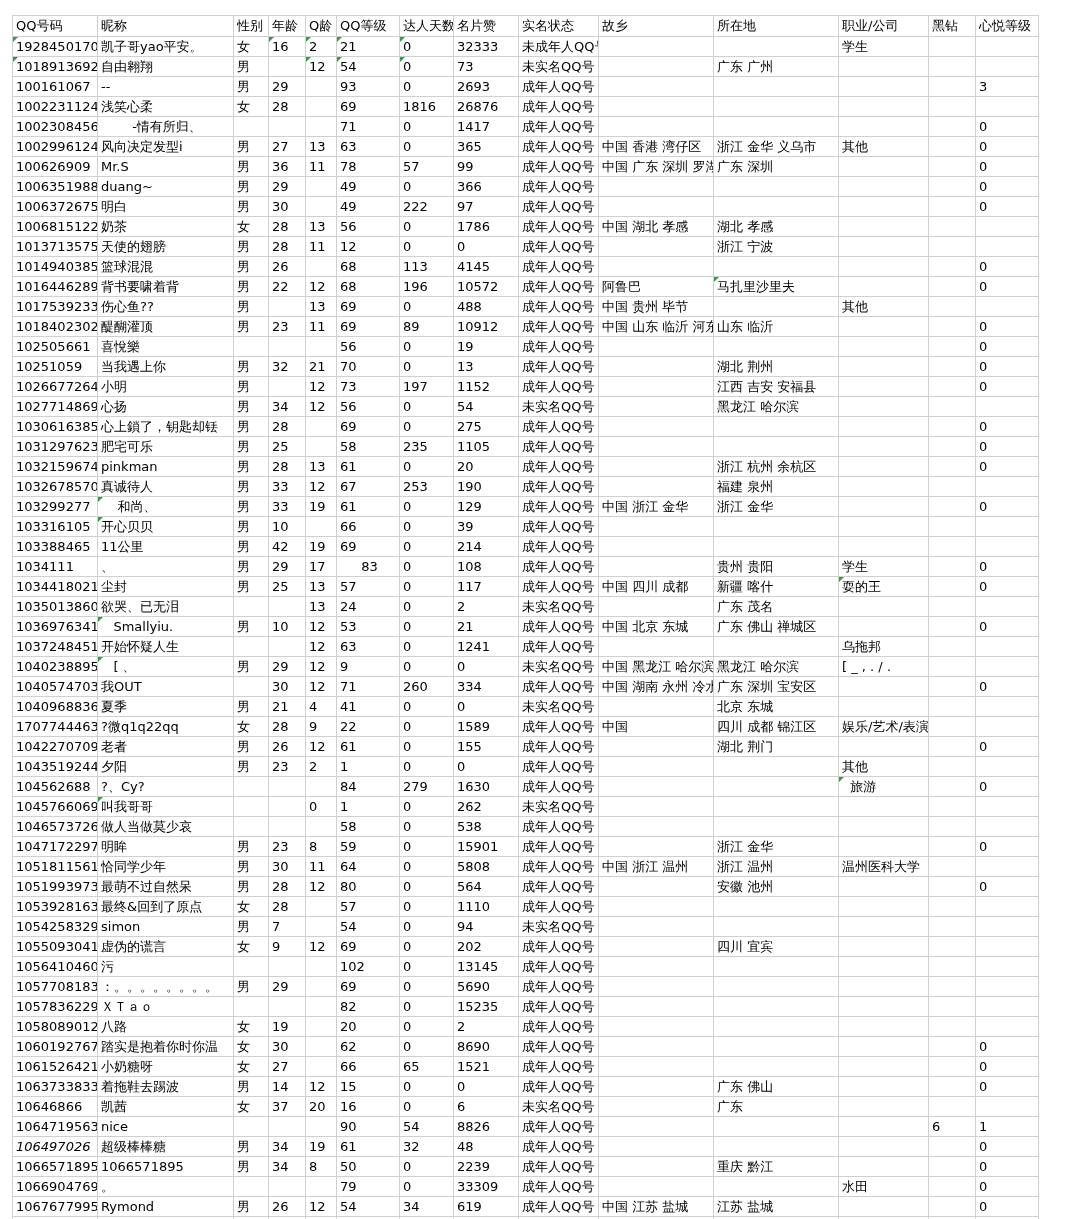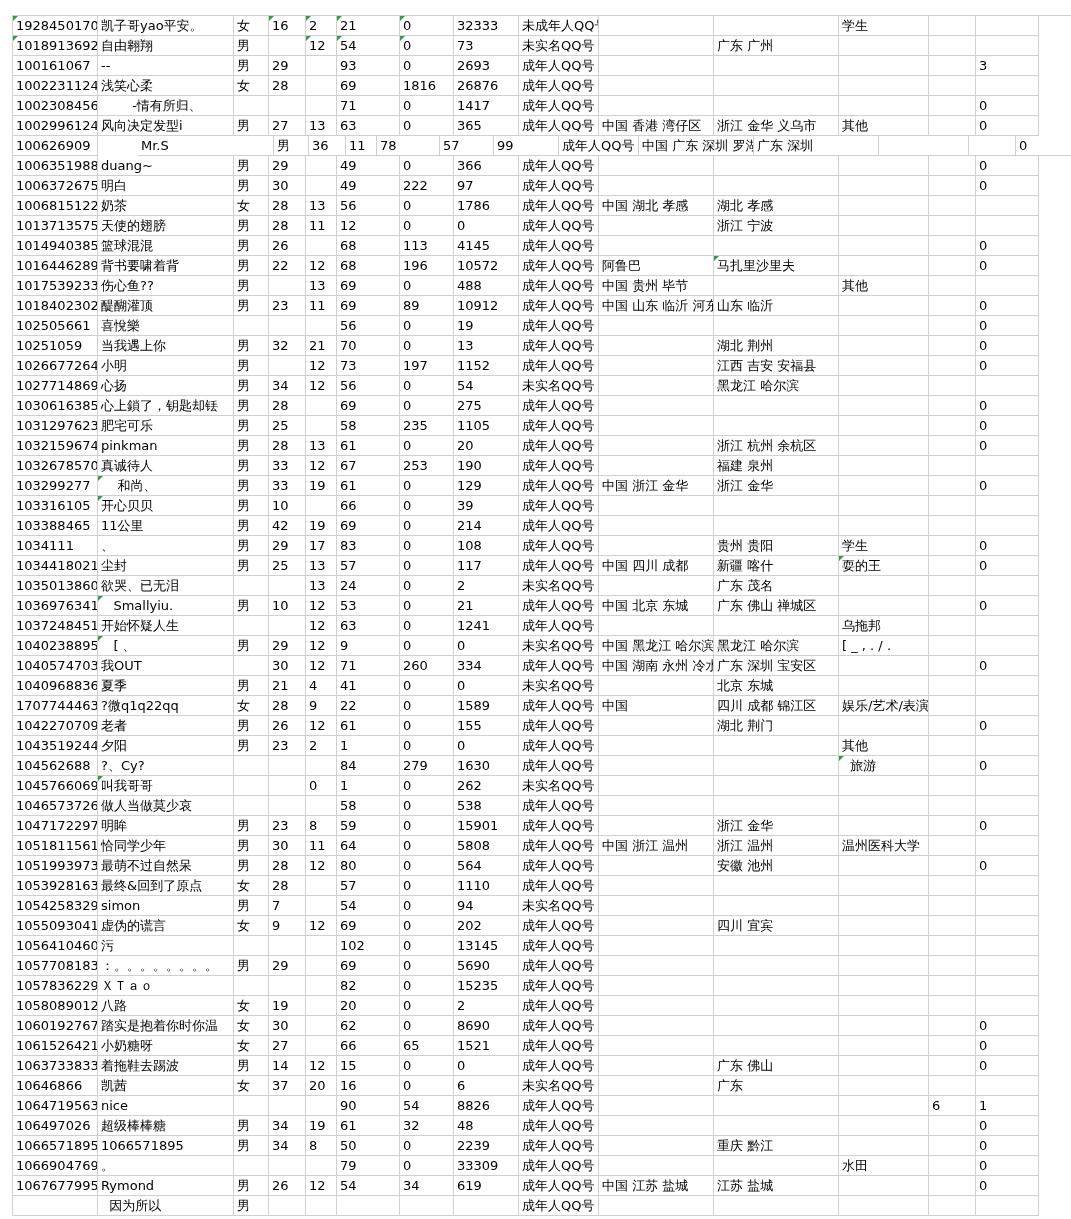--- a/index.html
+++ b/index.html
@@ -28,20 +28,36 @@
   .tri{
     position:absolute;left:0;top:0;width:0;height:0;
     border-top:5px solid #2f9e44;
     border-right:5px solid transparent;
   }
 </style>
 </head>
 <body>
 
 <div class="sheet">
+    <div class="row header">
+      <div class="cell" style="width: 85px;">QQ号码</div>
+      <div class="cell" style="width: 136px;">昵称</div>
+      <div class="cell" style="width: 35px;">性别</div>
+      <div class="cell" style="width: 37px;">年龄</div>
+      <div class="cell" style="width: 31px;">Q龄</div>
+      <div class="cell" style="width: 63px;">QQ等级</div>
+      <div class="cell" style="width: 54px;">达人天数</div>
+      <div class="cell" style="width: 65px;">名片赞</div>
+      <div class="cell" style="width: 80px;">实名状态</div>
+      <div class="cell" style="width: 115px;">故乡</div>
+      <div class="cell" style="width: 125px;">所在地</div>
+      <div class="cell" style="width: 90px;">职业/公司</div>
+      <div class="cell" style="width: 47px;">黑钻</div>
+      <div class="cell" style="width: 63px;">心悦等级</div>
+    </div>
     <div class="row">
       <div class="cell" style="width: 85px;">1928450170<span class="tri"></span></div>
       <div class="cell" style="width: 136px;">凯子哥yao平安。</div>
       <div class="cell" style="width: 35px;">女</div>
       <div class="cell" style="width: 37px;">16<span class="tri"></span></div>
       <div class="cell" style="width: 31px;">2<span class="tri"></span></div>
       <div class="cell" style="width: 63px;">21<span class="tri"></span></div>
       <div class="cell" style="width: 54px;">0<span class="tri"></span></div>
       <div class="cell" style="width: 65px;">32333</div>
       <div class="cell" style="width: 80px;">未成年人QQ号</div>
@@ -126,21 +142,21 @@
       <div class="cell" style="width: 65px;">365</div>
       <div class="cell" style="width: 80px;">成年人QQ号</div>
       <div class="cell" style="width: 115px;">中国 香港 湾仔区</div>
       <div class="cell" style="width: 125px;">浙江 金华 义乌市</div>
       <div class="cell" style="width: 90px;">其他</div>
       <div class="cell" style="width: 47px;"></div>
       <div class="cell" style="width: 63px;">0</div>
     </div>
     <div class="row">
       <div class="cell" style="width: 85px;">100626909</div>
-      <div class="cell" style="width: 136px; margin-left: 40px;">Mr.S</div>
+      <div class="cell" style="width: 136px;">Mr.S</div>
       <div class="cell" style="width: 35px;">男</div>
       <div class="cell" style="width: 37px;">36</div>
       <div class="cell" style="width: 31px;">11</div>
       <div class="cell" style="width: 63px;">78</div>
       <div class="cell" style="width: 54px;">57</div>
       <div class="cell" style="width: 65px;">99</div>
       <div class="cell" style="width: 80px;">成年人QQ号</div>
       <div class="cell" style="width: 115px;">中国 广东 深圳 罗湖区</div>
       <div class="cell" style="width: 125px;">广东 深圳</div>
       <div class="cell" style="width: 90px;"></div>
@@ -450,21 +466,21 @@
       <div class="cell" style="width: 90px;"></div>
       <div class="cell" style="width: 47px;"></div>
       <div class="cell" style="width: 63px;"></div>
     </div>
     <div class="row">
       <div class="cell" style="width: 85px;">1034111</div>
       <div class="cell" style="width: 136px;">、</div>
       <div class="cell" style="width: 35px;">男</div>
       <div class="cell" style="width: 37px;">29</div>
       <div class="cell" style="width: 31px;">17</div>
-      <div class="cell" style="width: 63px;">83</div>
+      <div class="cell" style="width: 63px; text-align: center;">83</div>
       <div class="cell" style="width: 54px;">0</div>
       <div class="cell" style="width: 65px;">108</div>
       <div class="cell" style="width: 80px;">成年人QQ号</div>
       <div class="cell" style="width: 115px;"></div>
       <div class="cell" style="width: 125px;">贵州 贵阳</div>
       <div class="cell" style="width: 90px;">学生</div>
       <div class="cell" style="width: 47px;"></div>
       <div class="cell" style="width: 63px;">0</div>
     </div>
     <div class="row">
@@ -909,21 +925,21 @@
       <div class="cell" style="width: 54px;">54</div>
       <div class="cell" style="width: 65px;">8826</div>
       <div class="cell" style="width: 80px;">成年人QQ号</div>
       <div class="cell" style="width: 115px;"></div>
       <div class="cell" style="width: 125px;"></div>
       <div class="cell" style="width: 90px;"></div>
       <div class="cell" style="width: 47px;">6</div>
       <div class="cell" style="width: 63px;">1</div>
     </div>
     <div class="row">
-      <div class="cell" style="width: 85px;">106497026</div>
+      <div class="cell" style="width: 85px; font-style: italic;">106497026</div>
       <div class="cell" style="width: 136px;">超级棒棒糖</div>
       <div class="cell" style="width: 35px;">男</div>
       <div class="cell" style="width: 37px;">34</div>
       <div class="cell" style="width: 31px;">19</div>
       <div class="cell" style="width: 63px;">61</div>
       <div class="cell" style="width: 54px;">32</div>
       <div class="cell" style="width: 65px;">48</div>
       <div class="cell" style="width: 80px;">成年人QQ号</div>
       <div class="cell" style="width: 115px;"></div>
       <div class="cell" style="width: 125px;"></div>

